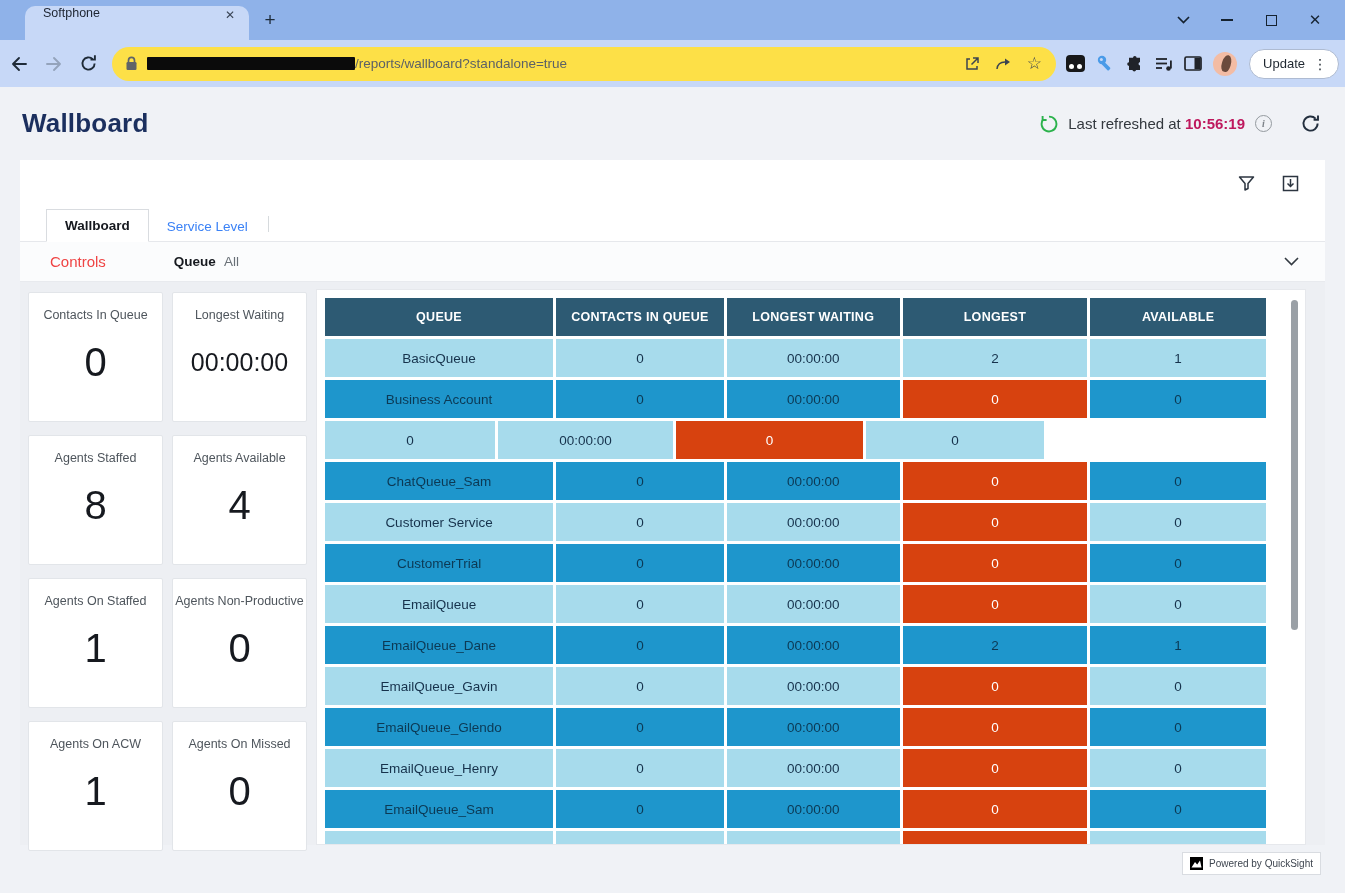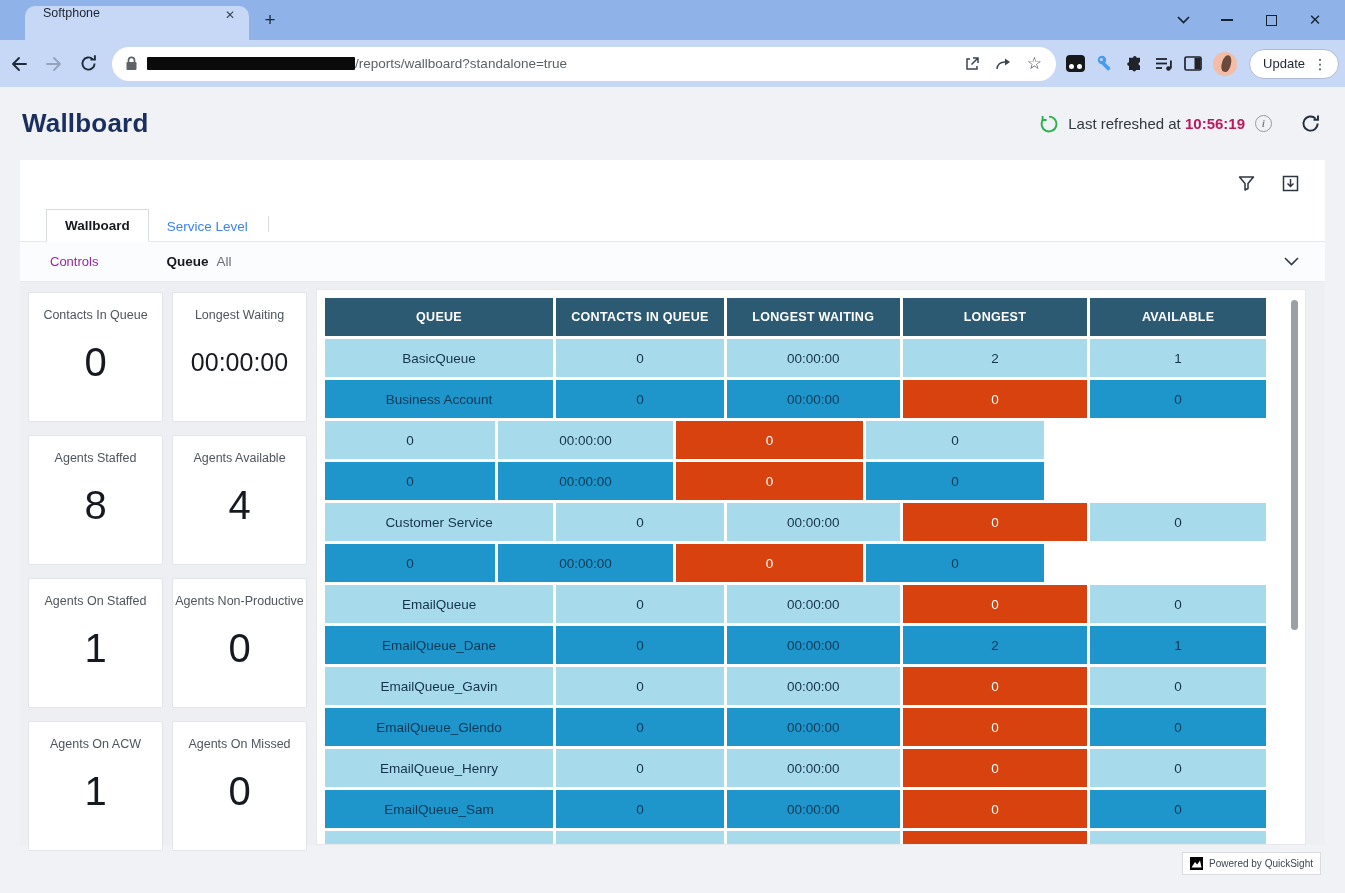--- a/index.html
+++ b/index.html
@@ -17,21 +17,21 @@
   .new-tab { position:absolute; left:258px; top:9px; width:24px; height:24px;
     font-size:19px; color:#1d2b3a; text-align:center; line-height:22px; cursor:pointer; }
   .win-controls { position:absolute; right:8px; top:0; height:40px; display:flex; align-items:center; }
   .win-btn { width:44px; height:40px; display:flex; align-items:center; justify-content:center; color:#152230; }
   .min-glyph { width:12px; height:0; border-top:2px solid #152230; display:block; }
   .max-glyph { width:11px; height:11px; border:1.6px solid #152230; display:block; }
   .close-glyph { font-size:15px; color:#152230; }
 
   .toolbar { position:relative; height:47px; background:#c7d8f7; display:flex; align-items:center; }
   .nav-ic { width:34px; height:34px; display:flex; align-items:center; justify-content:center; margin-left:4px; }
-  .omnibox { height:34px; flex:0 0 944px; margin-left:8px; background:#ffffff; border-radius:17px;
+  .omnibox { height:34px; flex:0 0 944px; margin-left:8px; background:#fde047; border-radius:17px;
     display:flex; align-items:center; padding:0 14px 0 13px; }
   .lock { margin-right:9px; flex:none; }
   .redaction { width:208px; height:13px; background:#0b0b0b; border-radius:1px; flex:none; }
   .url-text { font-size:13.5px; color:#5c6166; white-space:nowrap; overflow:hidden; flex:1; }
   .omni-icons { display:flex; align-items:center; gap:15px; margin-left:auto; }
   .ext-strip { display:flex; align-items:center; gap:11px; margin-left:10px; }
   .ext-dark { width:19px; height:17px; background:#17181a; border-radius:4px; position:relative; }
   .ext-dark::before, .ext-dark::after { content:""; position:absolute; bottom:3px; width:5px; height:5px;
     border-radius:50%; background:#fff; }
   .ext-dark::before { left:3px; } .ext-dark::after { right:3px; }
@@ -59,21 +59,21 @@
   .sheet-toolbar { height:46px; display:flex; align-items:center; justify-content:flex-end; gap:27px;
     padding-right:26px; }
   .tabbar { height:36px; display:flex; align-items:flex-end; padding-left:26px; border-bottom:1px solid #e6e8ec; }
   .sheet-tab { font-size:13.5px; padding:8px 18px; position:relative; top:1px; cursor:pointer; }
   .sheet-tab.active { font-weight:bold; color:#16191f; background:#fff; border:1px solid #d9dce0; border-bottom:1px solid #fff; }
   .sheet-tab.inactive { color:#3b82f6; }
   .tab-sep { width:1px; height:16px; background:#d6dadd; margin-bottom:9px; margin-left:2px; }
 
   .controls-row { height:40px; background:#fbfcfd; border-bottom:1px solid #e8eaee;
     display:flex; align-items:center; padding:0 26px 0 30px; }
-  .controls-label { font-size:13px; color:#a21caf; }
+  .controls-label { font-size:15px; color:#ef4444; }
   .queue-name { font-size:13.5px; font-weight:bold; color:#16191f; margin-left:68px; }
   .queue-value { font-size:13.5px; color:#697077; margin-left:8px; }
   .controls-chevron { margin-left:auto; cursor:pointer; display:flex; }
 
   .content { flex:1; background:#edeff3; position:relative; }
 
   .kpi-grid { position:absolute; left:8px; top:10px; display:grid;
     grid-template-columns:135px 135px; grid-auto-rows:130px; column-gap:9px; row-gap:13px; }
   .kpi-card { background:#fff; border:1px solid #e2e5e9; border-radius:2px;
     display:flex; flex-direction:column; align-items:center; }
@@ -323,33 +323,35 @@
             <div class="td c3 alert">0</div>
             <div class="td c4 blue">0</div>
           </div>
           <div class="tr">
             <div class="td c1 light">0</div>
             <div class="td c2 light">00:00:00</div>
             <div class="td c3 alert">0</div>
             <div class="td c4 light">0</div>
           </div>
           <div class="tr">
+            <div class="td c0 blue">ChatQueue_Sam</div>
             <div class="td c1 blue">0</div>
             <div class="td c2 blue">00:00:00</div>
             <div class="td c3 alert">0</div>
             <div class="td c4 blue">0</div>
           </div>
           <div class="tr">
             <div class="td c0 light">Customer Service</div>
             <div class="td c1 light">0</div>
             <div class="td c2 light">00:00:00</div>
             <div class="td c3 alert">0</div>
             <div class="td c4 light">0</div>
           </div>
           <div class="tr">
+            <div class="td c0 blue">CustomerTrial</div>
             <div class="td c1 blue">0</div>
             <div class="td c2 blue">00:00:00</div>
             <div class="td c3 alert">0</div>
             <div class="td c4 blue">0</div>
           </div>
           <div class="tr">
             <div class="td c0 light">EmailQueue</div>
             <div class="td c1 light">0</div>
             <div class="td c2 light">00:00:00</div>
             <div class="td c3 alert">0</div>

